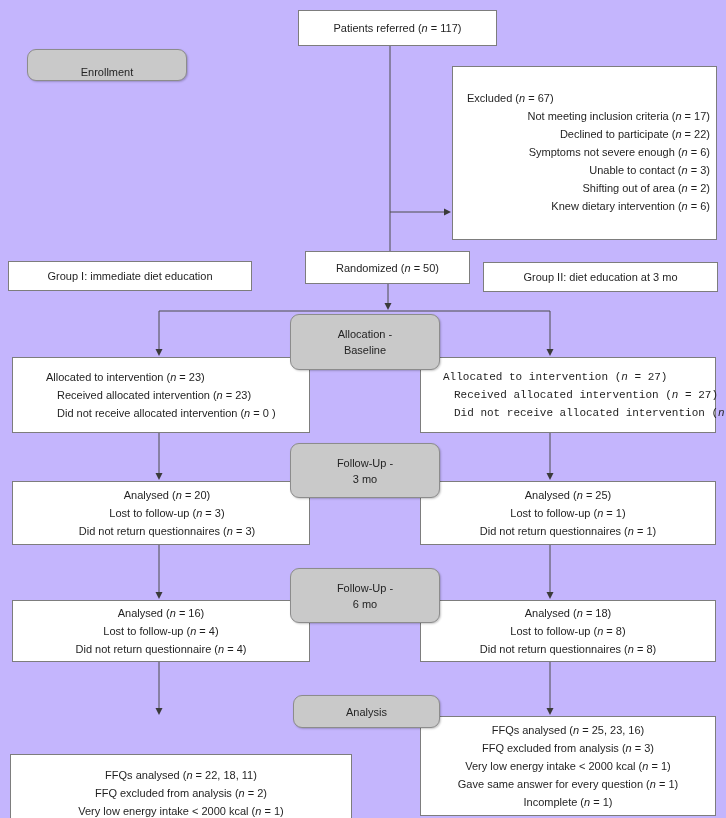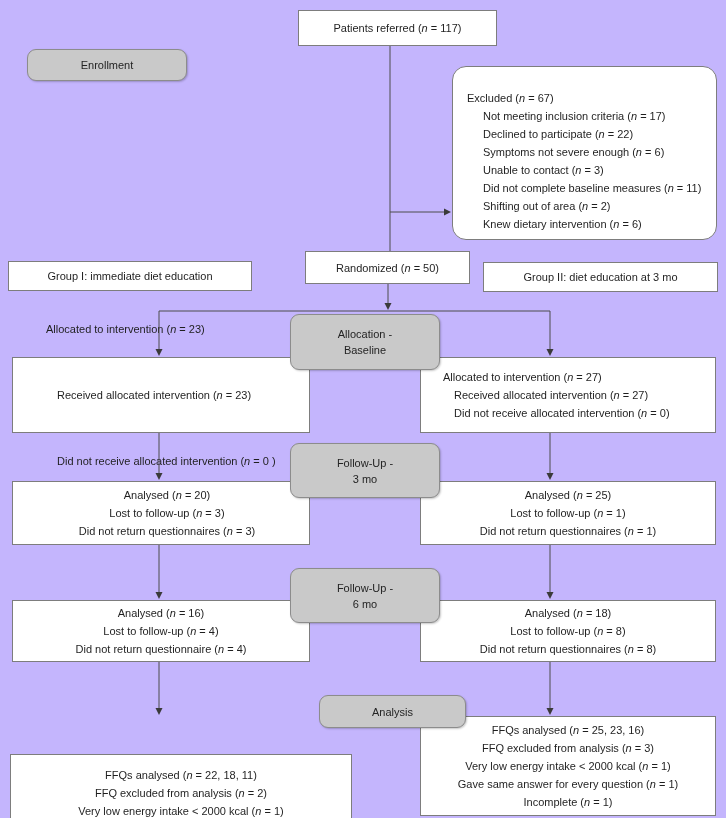--- a/index.html
+++ b/index.html
@@ -7,21 +7,21 @@
   body { font-family:"Liberation Sans", sans-serif; }
   .canvas { position:relative; width:726px; height:818px; background:#c4b5fd; overflow:hidden; }
   svg.connectors { position:absolute; left:0; top:0; z-index:2; }
   .box {
     position:absolute; background:#ffffff; border:1px solid #7d7d7d;
     font-size:11px; color:#1f1f1f; z-index:1;
   }
   .centered { display:flex; flex-direction:column; align-items:center; justify-content:center; text-align:center; }
   .leftcol  { display:flex; flex-direction:column; justify-content:center; text-align:left; }
   .bline { line-height:18px; white-space:nowrap; }
-  .indent { padding-left:16px; }
+  .indent { padding-left:16px;text-align:right; }
   .subindent { padding-left:11px; }
   .stage {
     position:absolute; background:#c9c9c9; border:1px solid #8c8c8c; border-radius:9px;
     display:flex; flex-direction:column; align-items:center; justify-content:center;
     font-size:11px; color:#242424; z-index:3; box-shadow:1px 1px 2px rgba(0,0,0,0.22);
     text-align:center;
   }
   .stage .bline { line-height:16px; }
   i { font-style:italic; }
 </style>
@@ -64,51 +64,50 @@
       <polygon points="550,599 546.5,592 553.5,592"></polygon>
       <polygon points="159,715 155.5,708 162.5,708"></polygon>
       <polygon points="550,715 546.5,708 553.5,708"></polygon>
     </g>
   </svg>
 
   <div class="box centered" style="left:298px;top:10px;width:199px;height:36px;">
     <div class="bline">Patients referred (<i>n</i> = 117)</div>
   </div>
 
-  <div class="stage" style="left:27px;top:49px;width:160px;height:32px;">
+  <div class="stage" style="left:27px;top:49px;width:160px;height:32px;justify-content:flex-end;">
     <div class="bline">Enrollment</div>
   </div>
 
-  <div class="box" style="left:452px;top:66px;width:265px;height:174px;padding:22px 6px 6px 14px;border-radius:14px;">
+  <div class="box" style="left:452px;top:66px;width:265px;height:174px;padding:22px 6px 6px 14px;">
     <div class="bline">Excluded (<i>n</i> = 67)</div>
     <div class="bline indent">Not meeting inclusion criteria (<i>n</i> = 17)</div>
     <div class="bline indent">Declined to participate (<i>n</i> = 22)</div>
     <div class="bline indent">Symptoms not severe enough (<i>n</i> = 6)</div>
     <div class="bline indent">Unable to contact (<i>n</i> = 3)</div>
-    <div class="bline indent">Did not complete baseline measures (<i>n</i> = 11)</div>
     <div class="bline indent">Shifting out of area (<i>n</i> = 2)</div>
     <div class="bline indent">Knew dietary intervention (<i>n</i> = 6)</div>
   </div>
 
   <div class="box centered" style="left:8px;top:261px;width:244px;height:30px;">
     <div class="bline">Group I: immediate diet education</div>
   </div>
   <div class="box centered" style="left:305px;top:251px;width:165px;height:33px;">
     <div class="bline">Randomized (<i>n</i> = 50)</div>
   </div>
   <div class="box centered" style="left:483px;top:262px;width:235px;height:30px;">
     <div class="bline">Group II: diet education at 3 mo</div>
   </div>
 
-  <div class="box leftcol" style="left:12px;top:357px;width:298px;height:76px;padding-left:33px;gap:48px;">
+  <div class="box leftcol" style="left:12px;top:357px;width:298px;height:76px;padding-left:33px;">
     <div class="bline">Allocated to intervention (<i>n</i> = 23)</div>
     <div class="bline subindent">Received allocated intervention (<i>n</i> = 23)</div>
     <div class="bline subindent">Did not receive allocated intervention (<i>n</i> = 0 )</div>
   </div>
-  <div class="box leftcol" style="left:420px;top:357px;width:296px;height:76px;padding-left:22px;">
+  <div class="box leftcol" style="left:420px;top:357px;width:296px;height:76px;padding-left:22px;font-family:Liberation Mono, monospace;">
     <div class="bline">Allocated to intervention (<i>n</i> = 27)</div>
     <div class="bline subindent">Received allocated intervention (<i>n</i> = 27)</div>
     <div class="bline subindent">Did not receive allocated intervention (<i>n</i> = 0)</div>
   </div>
   <div class="stage" style="left:290px;top:314px;width:150px;height:56px;">
     <div class="bline">Allocation -</div>
     <div class="bline">Baseline</div>
   </div>
 
   <div class="box centered" style="left:12px;top:481px;width:298px;height:64px;padding-left:12px;">
@@ -147,17 +146,17 @@
     <div class="bline">Very low energy intake &lt; 2000 kcal (<i>n</i> = 1)</div>
     <div class="bline">Gave same answer for every question (<i>n</i> = 1)</div>
   </div>
   <div class="box centered" style="left:420px;top:716px;width:296px;height:100px;">
     <div class="bline">FFQs analysed (<i>n</i> = 25, 23, 16)</div>
     <div class="bline">FFQ excluded from analysis (<i>n</i> = 3)</div>
     <div class="bline">Very low energy intake &lt; 2000 kcal (<i>n</i> = 1)</div>
     <div class="bline">Gave same answer for every question (<i>n</i> = 1)</div>
     <div class="bline">Incomplete (<i>n</i> = 1)</div>
   </div>
-  <div class="stage" style="left:293px;top:695px;width:147px;height:33px;margin-left:26px;">
+  <div class="stage" style="left:293px;top:695px;width:147px;height:33px;">
     <div class="bline">Analysis</div>
   </div>
 
 </div>
 
 </body></html>

